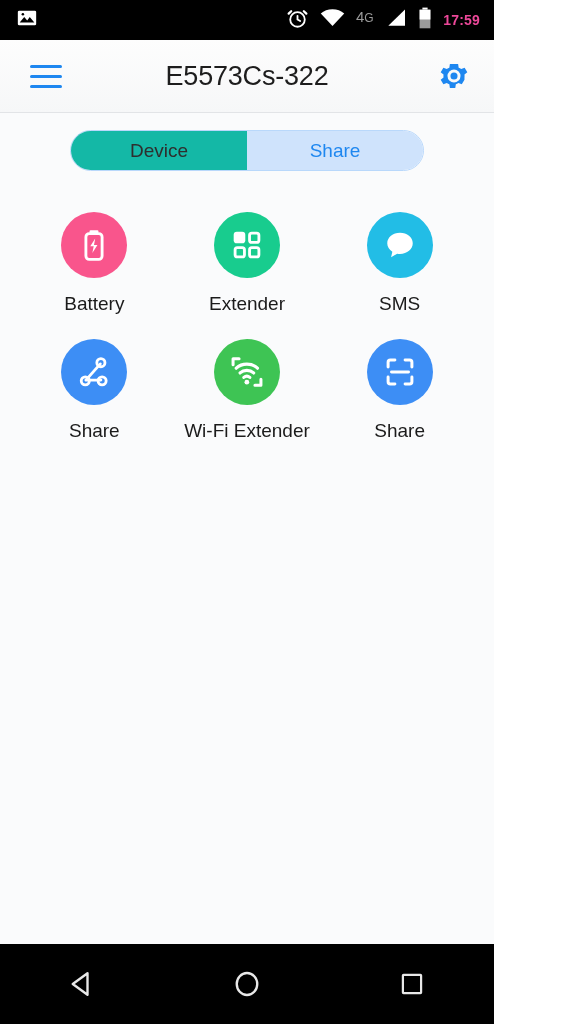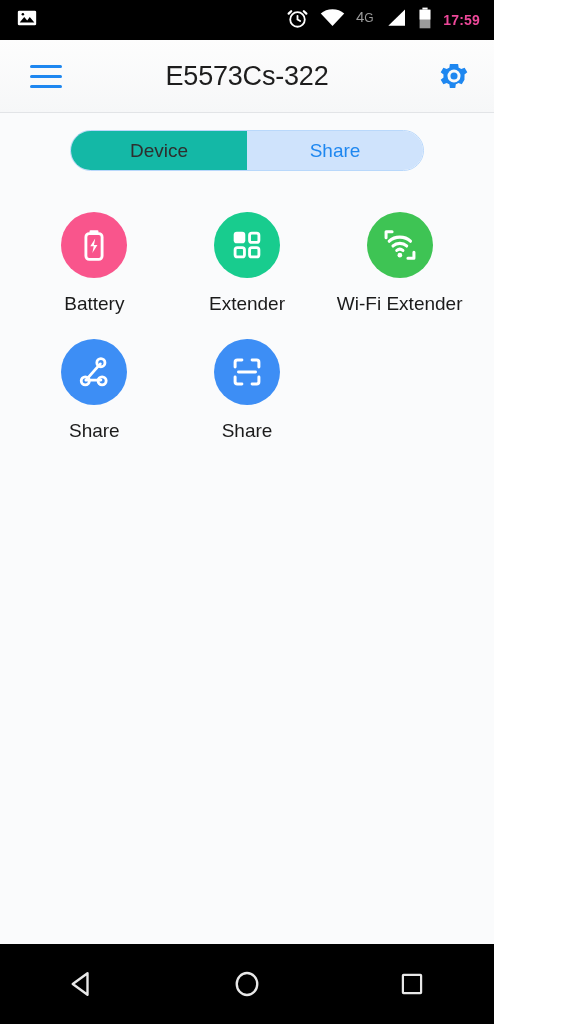--- a/index.html
+++ b/index.html
@@ -271,48 +271,56 @@
         <svg width="34" height="34" viewBox="0 0 24 24">
           <rect x="2.6" y="2.6" width="8.2" height="8.2" rx="2.2" fill="#ffffff"></rect>
           <rect x="13.8" y="3.6" width="6.6" height="6.6" rx="1.6" fill="none" stroke="#ffffff" stroke-width="2"></rect>
           <rect x="3.6" y="13.8" width="6.6" height="6.6" rx="1.6" fill="none" stroke="#ffffff" stroke-width="2"></rect>
           <rect x="13.8" y="13.8" width="6.6" height="6.6" rx="1.6" fill="none" stroke="#ffffff" stroke-width="2"></rect>
         </svg>
       </div>
       <div class="tile-label">Extender</div>
     </div>
 
+    <div class="tile">
+      <div class="tile-circle" style="background:#22bde6">
+        <svg width="34" height="34" viewBox="0 0 24 24">
+          <path fill="#ffffff" d="M12 3.4c-5 0-9 3.3-9 7.4 0 2.4 1.4 4.6 3.6 5.9l-0.9 4 4.3-2.6c0.7.1 1.3.2 2 .2 5 0 9-3.3 9-7.5s-4-7.4-9-7.4z"></path>
+        </svg>
+      </div>
+      <div class="tile-label">SMS</div>
+    </div>
+
+    <div class="tile">
+      <div class="tile-circle" style="background:#3d8ef5">
+        <svg width="36" height="36" viewBox="0 0 24 24">
+          <path d="M16.2 6.6L6.6 17.4M6.6 17.4h10" fill="none" stroke="#ffffff" stroke-width="1.9" stroke-linecap="round"></path>
+          <circle cx="16.6" cy="5.8" r="2.7" fill="none" stroke="#ffffff" stroke-width="1.9"></circle>
+          <circle cx="6.2" cy="17.9" r="2.7" fill="none" stroke="#ffffff" stroke-width="1.9"></circle>
+          <circle cx="17.4" cy="17.9" r="2.7" fill="none" stroke="#ffffff" stroke-width="1.9"></circle>
+        </svg>
+      </div>
+      <div class="tile-label">Share</div>
+    </div>
 
     <div class="tile">
       <div class="tile-circle" style="background:#3ec454">
         <svg width="38" height="38" viewBox="0 0 24 24">
           <path d="M3.2 7.4V3.6h3.8M20.8 16.6v3.8H17" fill="none" stroke="#ffffff" stroke-width="1.9" stroke-linecap="round" stroke-linejoin="round"></path>
           <path d="M5.2 9.6c3.6-3.4 9.8-3.4 13.4 0" fill="none" stroke="#ffffff" stroke-width="2" stroke-linecap="round"></path>
           <path d="M7.6 12.6c2.4-2.2 6.2-2.2 8.6 0" fill="none" stroke="#ffffff" stroke-width="2" stroke-linecap="round"></path>
           <path d="M10 15.4c1.2-1 2.6-1 3.8 0" fill="none" stroke="#ffffff" stroke-width="2" stroke-linecap="round"></path>
           <circle cx="11.9" cy="18.4" r="1.5" fill="#ffffff"></circle>
         </svg>
       </div>
       <div class="tile-label">Wi-Fi Extender</div>
     </div>
 
     <div class="tile">
       <div class="tile-circle" style="background:#3d8ef5">
-        <svg width="36" height="36" viewBox="0 0 24 24">
-          <path d="M16.2 6.6L6.6 17.4M6.6 17.4h10" fill="none" stroke="#ffffff" stroke-width="1.9" stroke-linecap="round"></path>
-          <circle cx="16.6" cy="5.8" r="2.7" fill="none" stroke="#ffffff" stroke-width="1.9"></circle>
-          <circle cx="6.2" cy="17.9" r="2.7" fill="none" stroke="#ffffff" stroke-width="1.9"></circle>
-          <circle cx="17.4" cy="17.9" r="2.7" fill="none" stroke="#ffffff" stroke-width="1.9"></circle>
-        </svg>
-      </div>
-      <div class="tile-label">Share</div>
-    </div>
-
-    <div class="tile">
-      <div class="tile-circle" style="background:#3d8ef5">
         <svg width="34" height="34" viewBox="0 0 24 24">
           <path d="M3.6 8.4V5.2a1.6 1.6 0 0 1 1.6-1.6h3.2M15.6 3.6h3.2a1.6 1.6 0 0 1 1.6 1.6v3.2M20.4 15.6v3.2a1.6 1.6 0 0 1-1.6 1.6h-3.2M8.4 20.4H5.2a1.6 1.6 0 0 1-1.6-1.6v-3.2" fill="none" stroke="#ffffff" stroke-width="2.1" stroke-linecap="round"></path>
           <path d="M6 12h12" fill="none" stroke="#ffffff" stroke-width="2.1" stroke-linecap="round"></path>
         </svg>
       </div>
       <div class="tile-label">Share</div>
     </div>
 
   </div>
 

